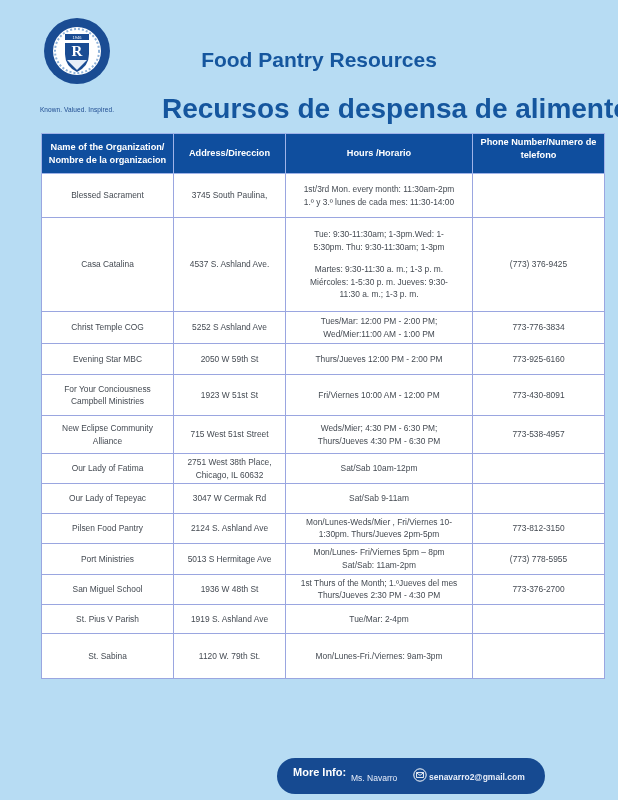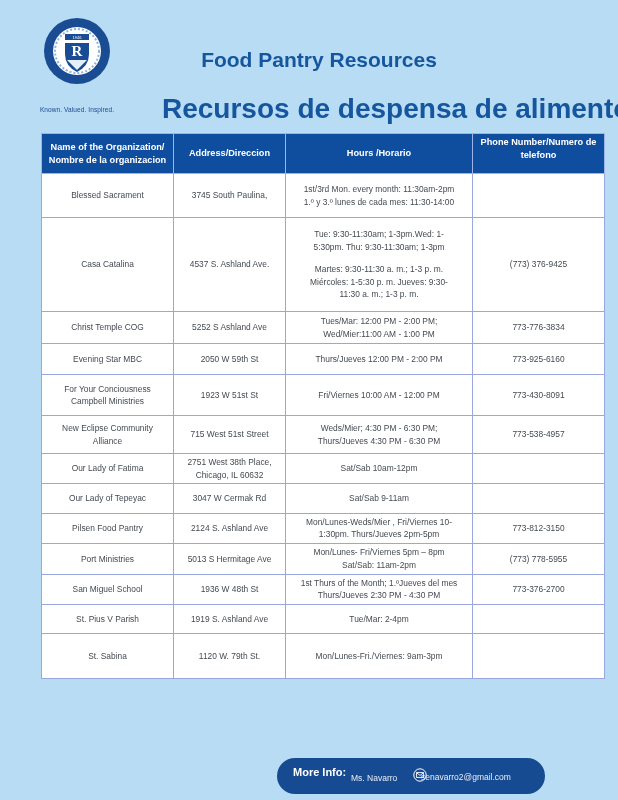--- a/index.html
+++ b/index.html
@@ -46,21 +46,21 @@
     background: #164a91; border-radius: 18px;
   }
   .footer-label {
     position: absolute; left: 16px; top: 8px; color: #ffffff; font-weight: bold; font-size: 11px;
   }
   .footer-name {
     position: absolute; left: 74px; top: 15px; color: #e8eefa; font-size: 8.5px;
   }
   .mail-icon { position: absolute; left: 136px; top: 10px; }
   .footer-email {
-    position: absolute; left 0; left: 144px; top: 14px; color: #e8eefa; font-size: 8.5px;
+    position: absolute; left 0; left: 152px; top: 14px; color: #e8eefa; font-size: 8.5px; font-weight: bold;
   }
 </style>
 </head>
 <body>
 
 <div class="logo">
   <svg width="68" height="90" viewBox="0 0 68 90">
     <circle cx="34" cy="43" r="33" fill="#1a4c93"></circle>
     <circle cx="34" cy="43" r="24" fill="#ffffff"></circle>
     <circle cx="34" cy="43" r="22" fill="none" stroke="#8fb2d8" stroke-width="2" stroke-dasharray="2 2"></circle>

